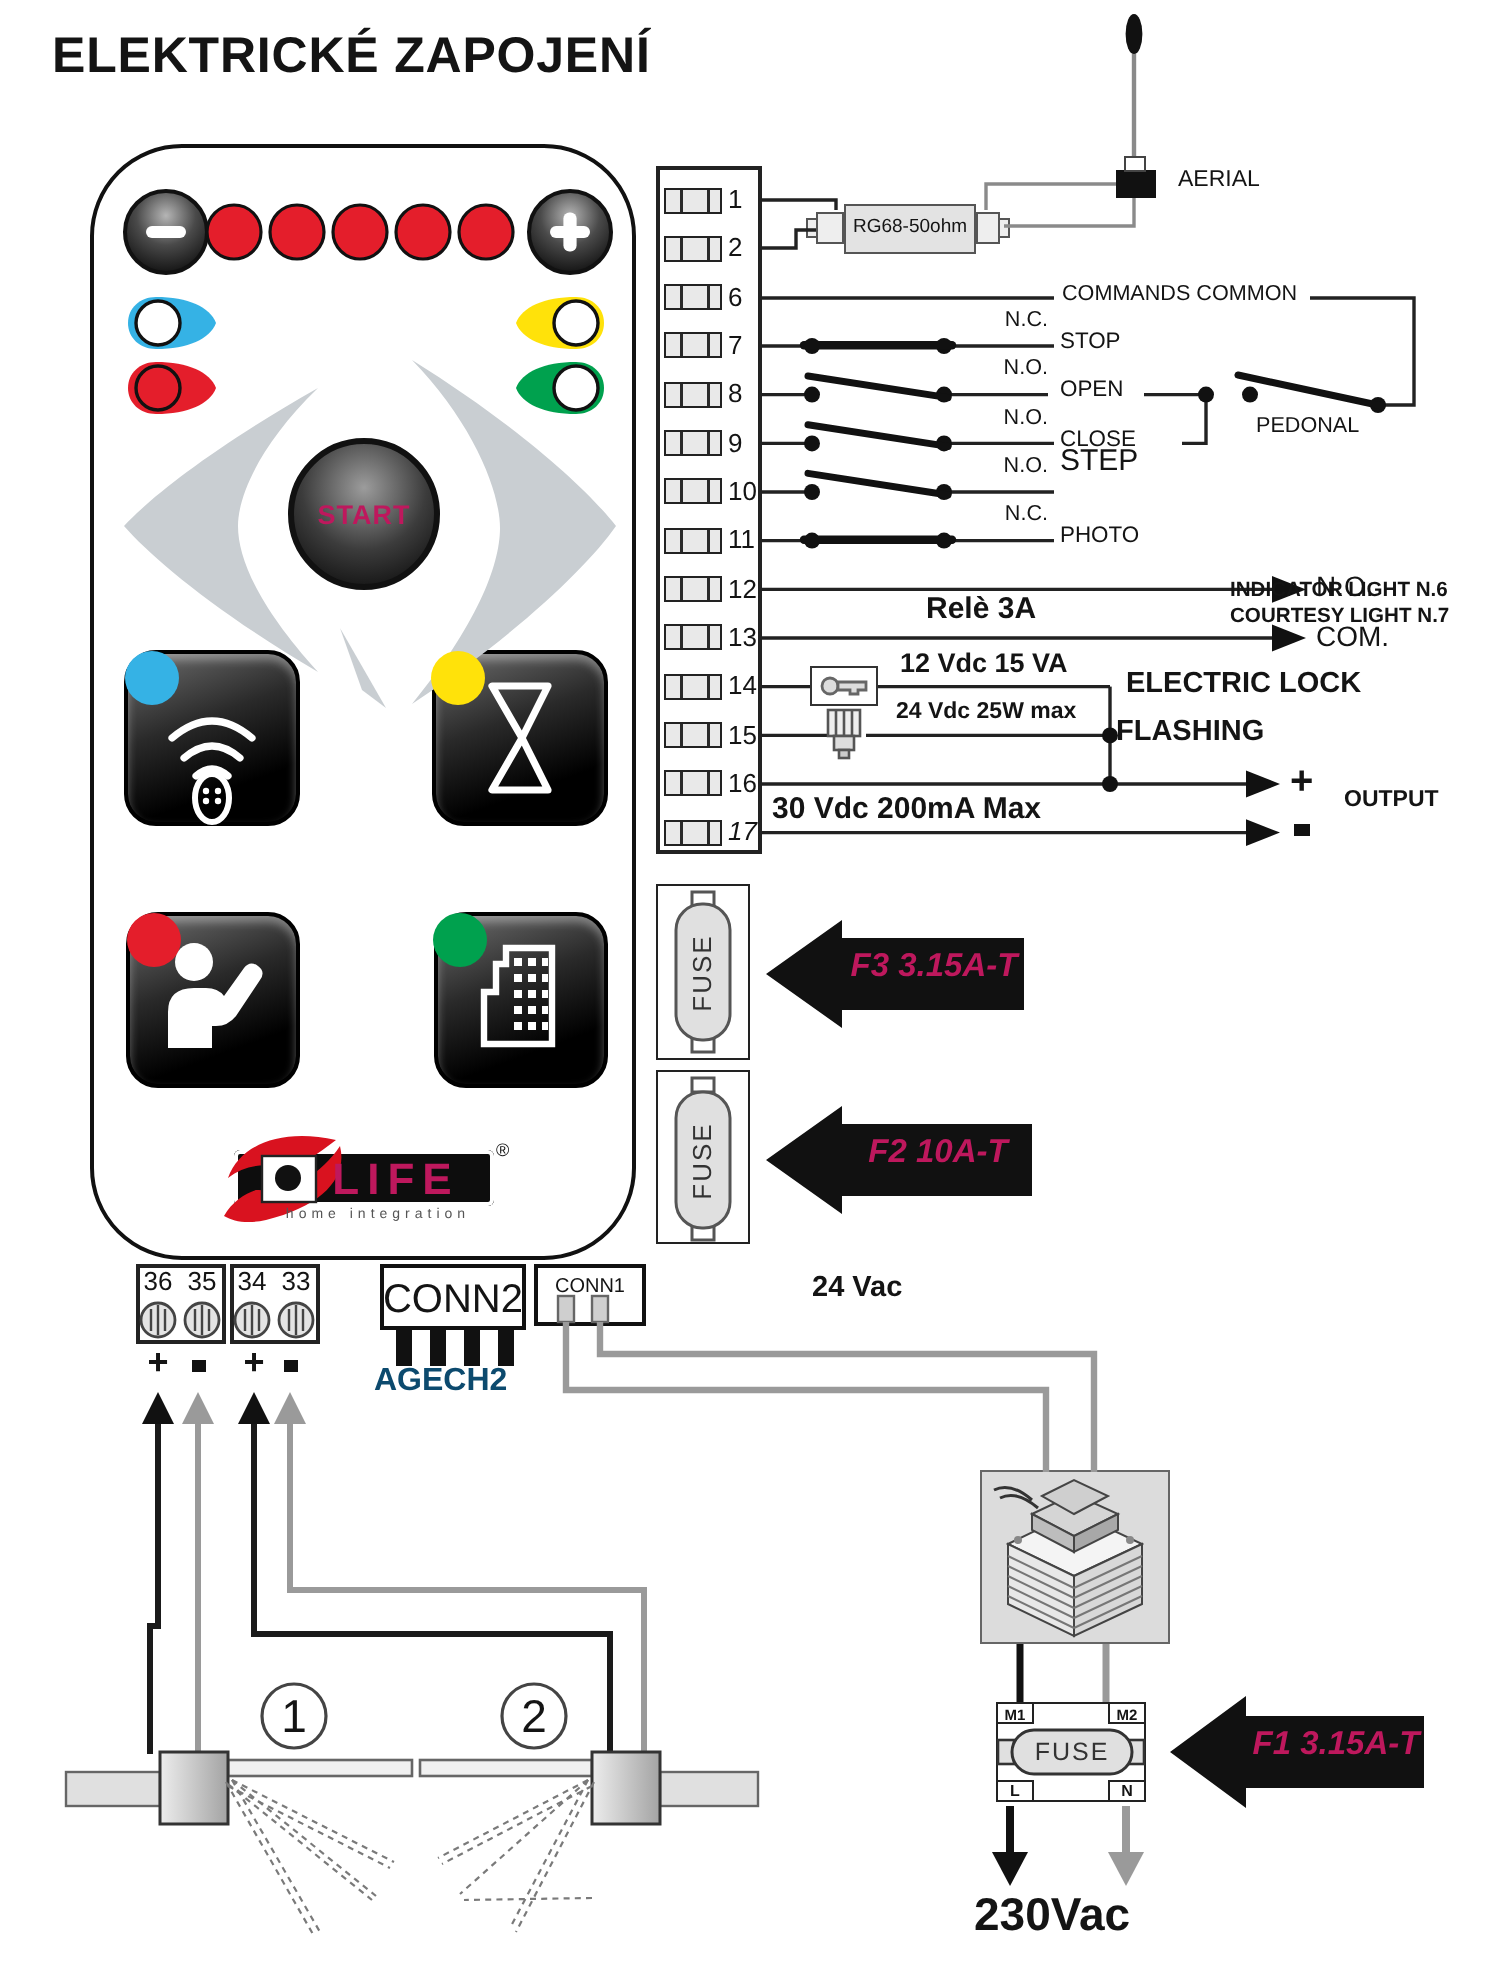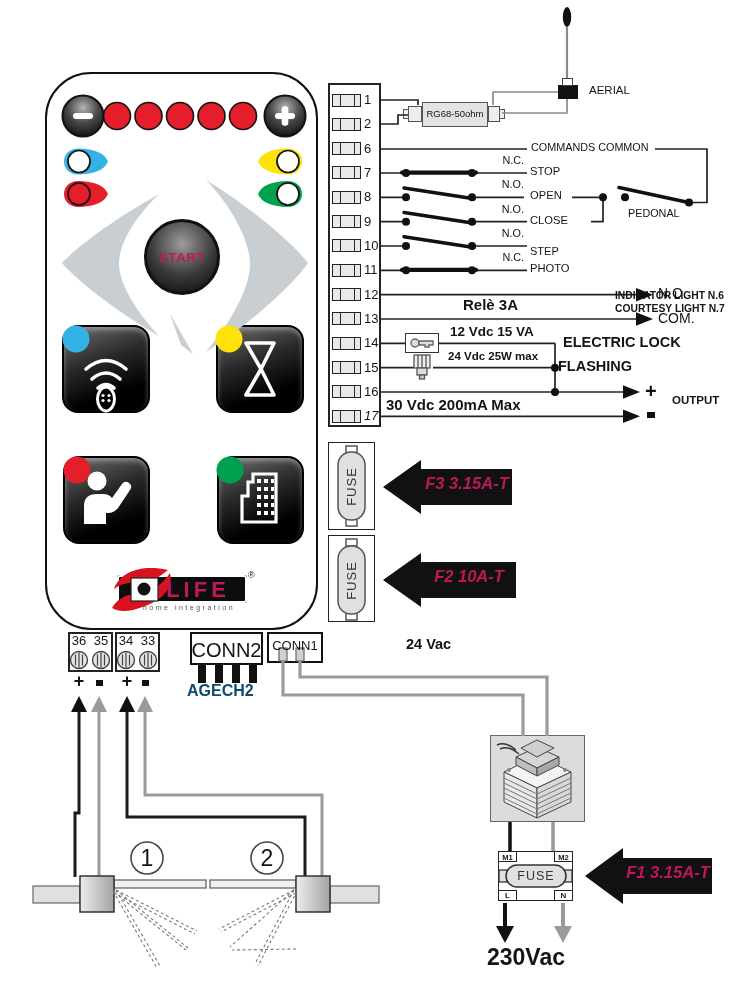--- a/index.html
+++ b/index.html
@@ -324,20 +324,21 @@
       </g>
       <g>
         <path d="M114,589 C120,572 141,564 168,570 C159,577 151,582 146,585 C134,581 123,582 114,589 Z" fill="#d9121f"></path>
         <path d="M170,573 C174,589 161,603 133,610 C124,612 117,611 112,608 C116,601 122,597 128,595 C145,596 160,588 170,573 Z" fill="#d9121f"></path>
         <rect x="131" y="578" width="27" height="23" fill="#fff" stroke="#222" stroke-width="1.2"></rect>
         <circle cx="144" cy="589" r="6.5" fill="#111"></circle>
       </g>
     </g>
   </svg>
 
+  <div class="lbl" style="left:26px;top:14px;font-size:25px;font-weight:bold;letter-spacing:.4px;">ELEKTRICKÉ ZAPOJENÍ</div>
 
   <div class="lbl" style="left:589px;top:84px;font-size:11.5px;">AERIAL</div>
   <div class="lbl ctr" style="left:422px;top:108px;width:66px;font-size:9.5px;">RG68-50ohm</div>
 
   <div class="lbl" style="left:531px;top:141px;font-size:10.8px;">COMMANDS COMMON</div>
   <div class="lbl" style="left:628px;top:207px;font-size:10.8px;">PEDONAL</div>
 
   <div class="lbl" style="left:658px;top:285px;font-size:14px;">N.O.</div>
   <div class="lbl" style="left:658px;top:310px;font-size:14px;">COM.</div>
   <div class="lbl" style="left:463px;top:296px;font-size:15px;font-weight:600;">Relè 3A</div>
@@ -355,21 +356,21 @@
   <div class="lbl" style="left:386px;top:396px;font-size:15px;font-weight:600;">30 Vdc 200mA Max</div>
 
   <div class="lbl wht ctr" style="left:424px;top:474px;width:86px;font-size:16.5px;font-weight:800;font-style:italic;">F3 3.15A-T</div>
   <div class="lbl wht ctr" style="left:424px;top:567px;width:90px;font-size:16.5px;font-weight:800;font-style:italic;">F2 10A-T</div>
   <div class="lbl wht ctr" style="left:626px;top:863px;width:84px;font-size:16.5px;font-weight:800;font-style:italic;">F1 3.15A-T</div>
 
   <div class="lbl ctr" style="left:321px;top:479px;width:60px;font-size:13px;letter-spacing:1px;color:#333;transform:rotate(-90deg);">FUSE</div>
   <div class="lbl ctr" style="left:321px;top:573px;width:60px;font-size:13px;letter-spacing:1px;color:#333;transform:rotate(-90deg);">FUSE</div>
 
   <div class="lbl ctr" style="left:190px;top:639px;width:73px;font-size:20px;">CONN2</div>
-  <div class="lbl ctr" style="left:267px;top:638px;width:56px;font-size:13px;">CONN1</div>
+  <div class="lbl ctr" style="left:267px;top:638px;width:56px;font-size:10px;">CONN1</div>
   <div class="lbl" style="left:187px;top:682px;font-size:16px;font-weight:600;color:#0c4a6e;">AGECH2</div>
   <div class="lbl" style="left:406px;top:636px;font-size:14.5px;font-weight:600;">24 Vac</div>
 
   <div class="lbl ctr" style="left:498px;top:852.5px;width:19px;font-size:7.5px;font-weight:bold;">M1</div>
   <div class="lbl ctr" style="left:554px;top:852.5px;width:19px;font-size:7.5px;font-weight:bold;">M2</div>
   <div class="lbl ctr" style="left:506px;top:869px;width:60px;font-size:12.5px;letter-spacing:1px;color:#333;">FUSE</div>
   <div class="lbl ctr" style="left:498px;top:891px;width:19px;font-size:8px;font-weight:bold;">L</div>
   <div class="lbl ctr" style="left:554px;top:891px;width:19px;font-size:8px;font-weight:bold;">N</div>
   <div class="lbl" style="left:487px;top:944px;font-size:23px;font-weight:800;">230Vac</div>
 
@@ -406,21 +407,21 @@
     <div class="lbl" style="left: 364px; top: 383.96px; font-size: 13px;">16</div>
     <div class="tcell" style="left: 332px; top: 409.79px; width: 29px; height: 13px;"></div>
     <div class="lbl" style="left: 364px; top: 408.29px; font-size: 13px; font-style: italic;">17</div>
     <div class="lbl" style="left: 484px; top: 154px; width: 40px; text-align: right; font-size: 10.8px;">N.C.</div>
     <div class="lbl" style="left: 530px; top: 165px; font-size: 11.2px;">STOP</div>
     <div class="lbl" style="left: 484px; top: 178.3px; width: 40px; text-align: right; font-size: 10.8px;">N.O.</div>
     <div class="lbl" style="left: 530px; top: 189.3px; font-size: 11.2px;">OPEN</div>
     <div class="lbl" style="left: 484px; top: 202.7px; width: 40px; text-align: right; font-size: 10.8px;">N.O.</div>
     <div class="lbl" style="left: 530px; top: 213.7px; font-size: 11.2px;">CLOSE</div>
     <div class="lbl" style="left: 484px; top: 227px; width: 40px; text-align: right; font-size: 10.8px;">N.O.</div>
-    <div class="lbl" style="left: 530px; top: 245px; font-size: 11px; text-align: right;">STEP</div>
+    <div class="lbl" style="left: 530px; top: 222px; font-size: 15px; text-align: right;">STEP</div>
     <div class="lbl" style="left: 484px; top: 251.3px; width: 40px; text-align: right; font-size: 10.8px;">N.C.</div>
     <div class="lbl" style="left: 530px; top: 262.3px; font-size: 11.2px;">PHOTO</div>
     <div class="lbl" style="left: 69px; top: 633px; width: 20px; text-align: center; font-size: 13px;">36</div>
     <div class="lbl" style="left: 91px; top: 633px; width: 20px; text-align: center; font-size: 13px;">35</div>
     <div class="lbl" style="left: 116px; top: 633px; width: 20px; text-align: center; font-size: 13px;">34</div>
     <div class="lbl" style="left: 138px; top: 633px; width: 20px; text-align: center; font-size: 13px;">33</div>
     <div class="lbl" style="left: 71px; top: 671px; width: 16px; text-align: center; font-size: 18px; font-weight: bold;">+</div>
     <div class="lbl" style="left: 95.5px; top: 680px; width: 7px; height: 6px; background: rgb(17, 17, 17);"></div>
     <div class="lbl" style="left: 119px; top: 671px; width: 16px; text-align: center; font-size: 18px; font-weight: bold;">+</div>
     <div class="lbl" style="left: 141.5px; top: 680px; width: 7px; height: 6px; background: rgb(17, 17, 17);"></div>

